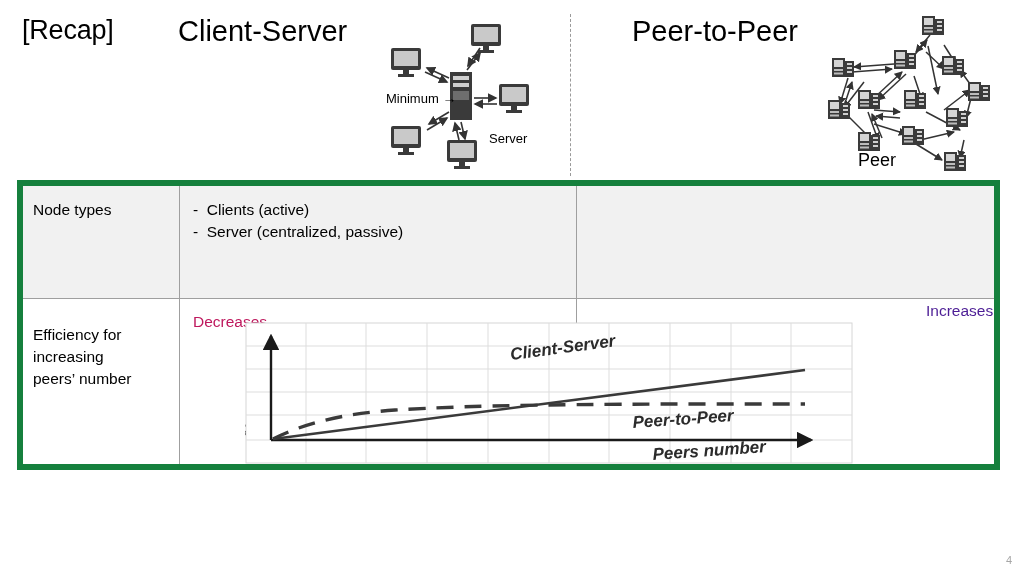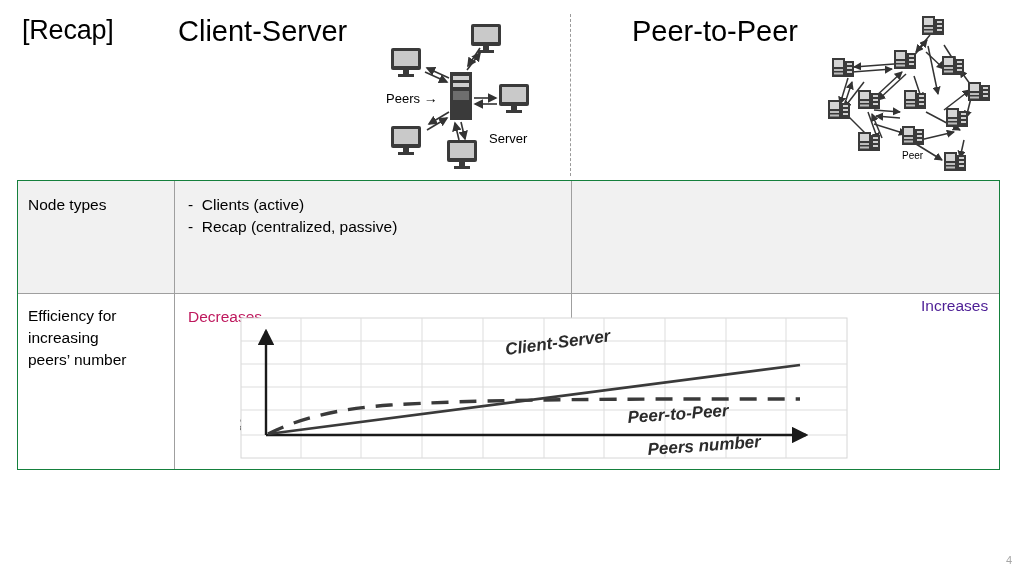--- a/index.html
+++ b/index.html
@@ -35,45 +35,45 @@
   .p2p-diagram{position:absolute;left:818px;top:12px;width:195px;height:168px;}
   .cs-diagram svg,.p2p-diagram svg{display:block;width:100%;height:100%;}
 
   .lbl-server{
     position:absolute;left:386px;top:90px;font-size:13px;
   }
   .lbl-clients{
     position:absolute;left:489px;top:131px;font-size:13px;
   }
   .lbl-peer{
-    position:absolute;left:858px;top:150px;font-size:10px;margin-left:44px;
+    position:absolute;left:858px;top:150px;font-size:18px;
   }
 
   
   .tbl{
     position:absolute;left:17px;top:180px;width:983px;height:290px;
-    border:1px solid #15803d;box-sizing:border-box;
+    border:6px solid #15803d;box-sizing:border-box;
   }
   .row1{
     position:absolute;left:0;top:0;right:0;height:113px;
     background:#f1f1f1;border-bottom:1px solid #9f9f9f;box-sizing:border-box;
   }
   .row2{
     position:absolute;left:0;top:113px;right:0;bottom:0;background:#ffffff;
   }
   .vline-a{position:absolute;left:156px;top:0;bottom:0;width:1px;background:#9f9f9f;}
   .vline-b{position:absolute;left:553px;top:0;bottom:0;width:1px;background:#9f9f9f;}
   .vline-b2{position:absolute;left:553px;top:0;height:63px;width:1px;background:#9f9f9f;}
 
   .cell{position:absolute;font-size:15.5px;line-height:1.42;}
   .c-nodetypes{left:10px;top:13px;}
   .c-cs-nodes{left:170px;top:13px;white-space:pre;}
   .c-p2p-nodes{left:566px;top:13px;white-space:pre;}
 
-  .c-eff{left:10px;top:11px;width:140px;}
+  .c-eff{left:10px;top:25px;width:140px;}
   .c-decreases{left:170px;top:12px;color:#a22d22;font-size:15.5px;}
   .c-increases{position:absolute;left:903px;top:116px;color:#00a14b;font-size:15.5px;}
 
   
   .chartwrap{position:absolute;left:222px;top:23px;width:608px;height:142px;}
   .chartwrap svg{display:block;}
 
   .ylab{
     position:absolute;left:222px;top:28px;width:70px;height:120px;
     pointer-events:none;
@@ -140,21 +140,21 @@
         <path d="M50,54 L72,64"></path>
         <path d="M99,80 L121,80"></path>
         <path d="M122,86 L100,86"></path>
         <path d="M74,94 L54,106"></path>
         <path d="M52,112 L72,100"></path>
         <path d="M86,104 L90,121"></path>
         <path d="M84,122 L80,105"></path>
       </g>
     </svg>
   </div>
-  <div class="lbl-server"><span>Peers</span><span style="font-size:14px;"> →</span></div>
+  <div class="lbl-server"><span>Minimum</span><span style="font-size:14px;"> →</span></div>
   <div class="lbl-clients">Server</div>
 
   <div class="p2p-diagram">
     <svg viewBox="0 0 195 168" xmlns="http://www.w3.org/2000/svg">
       <defs>
         <marker id="ah2" markerWidth="5.5" markerHeight="5.5" refX="4.8" refY="2.75" orient="auto">
           <path d="M0,0 L5.5,2.75 L0,5.5 z" fill="#333"></path>
         </marker>
         <g id="pc">
           <rect x="0" y="0" width="13" height="19" fill="#3a3a3a"></rect>
@@ -237,21 +237,21 @@
   </div>
   <div class="lbl-peer">Peer</div>
 
   <div class="tbl">
 
     <div class="row1">
       <div class="vline-a"></div>
       <div class="vline-b"></div>
       <div class="cell c-nodetypes">Node types</div>
       <div class="cell c-cs-nodes">-  Clients (active)
--  Recap (centralized, passive)</div>
+-  Server (centralized, passive)</div>
     </div>
 
     <div class="row2">
       <div class="vline-a"></div>
       <div class="vline-b2"></div>
 
       <div class="cell c-eff" style="white-space:pre;"><span>Efficiency for
 increasing
 peers’ number</span></div>
       <div class="cell c-decreases" style="color: #be185d;">Decreases</div>

